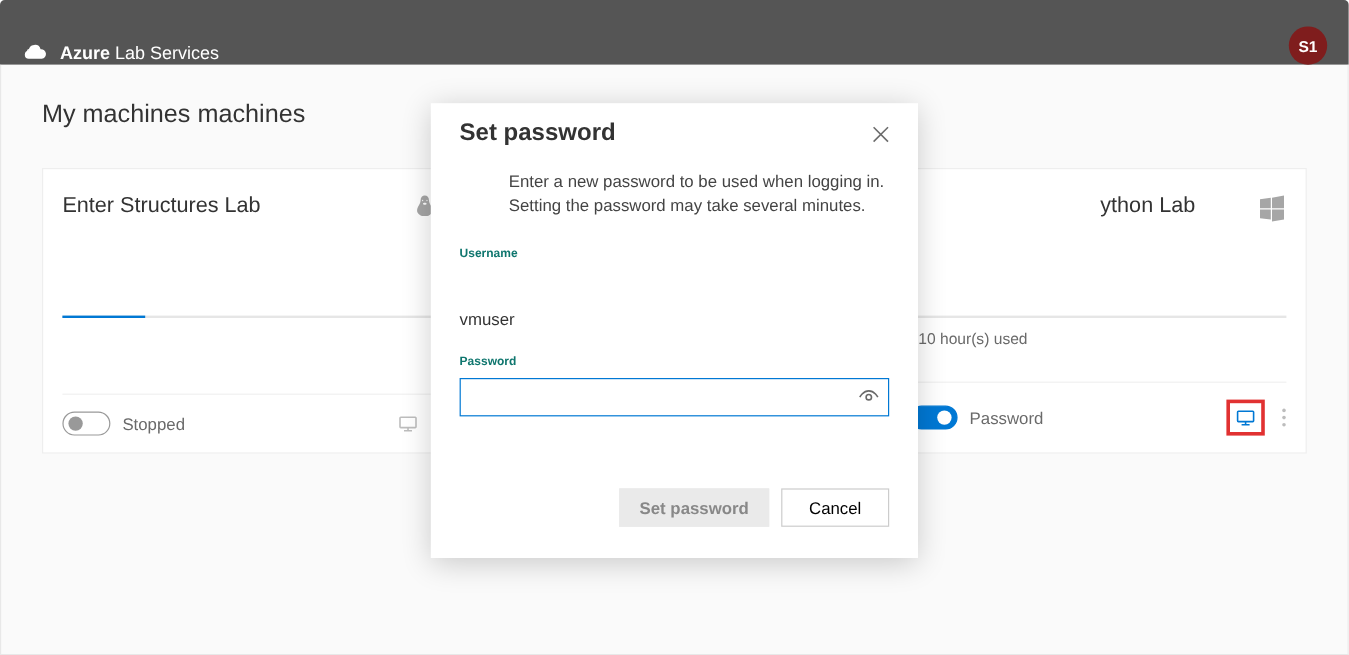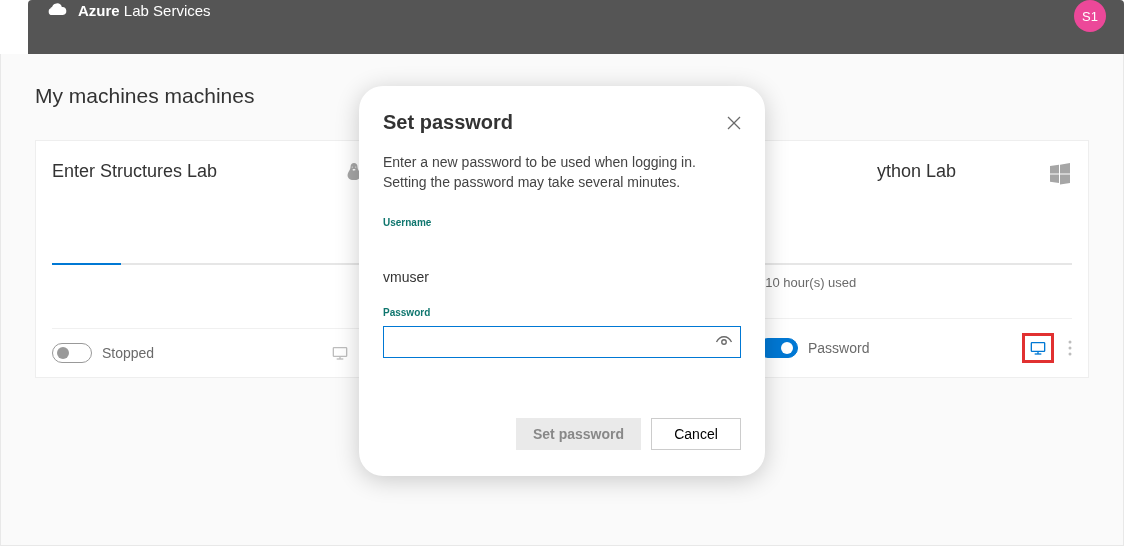--- a/index.html
+++ b/index.html
@@ -7,26 +7,25 @@
       background: #ffffff;
       width: 1124px;
       height: 546px;
       overflow: hidden;
       position: relative;
     }
     .header {
       background: #555555;
       height: 54px;
       display: flex;
-      align-items: flex-start;
+      align-items: flex-end;
       justify-content: space-between;
       padding: 0 18px;
       border-top-left-radius: 4px;
       border-top-right-radius: 4px;
-      margin-left: 28px;
     }
     .header-left {
       display: flex;
       align-items: center;
       gap: 10px;
     }
     .brand-logo {
       width: 22px;
       height: 20px;
       display: flex;
@@ -35,26 +34,27 @@
     .brand-text {
       color: #fff;
       font-size: 15px;
       font-weight: 400;
     }
     .brand-text strong { font-weight: 600; }
     .avatar {
       width: 32px;
       height: 32px;
       border-radius: 50%;
-      background: #ec4899;
+      background: #7f1d1d;
       color: #fff;
       font-size: 13px;
       display: flex;
       align-items: center;
       justify-content: center;
+      font-weight: bold;
     }
     .content {
       background: #fafafa;
       padding: 30px 34px;
       height: calc(100% - 54px);
       border: 1px solid #e8e8e8;
       border-top: none;
     }
     .page-title {
       font-size: 21px;
@@ -176,23 +176,22 @@
     }
     
     .modal {
       position: absolute;
       top: 86px;
       left: 50%;
       transform: translateX(-50%);
       width: 406px;
       background: #fff;
       box-shadow: 0 4px 24px rgba(0,0,0,0.2);
-      padding: 25px 24px 26px 24px;
+      padding: 14px 24px 26px 24px;
       z-index: 100;
-      border-radius: 24px;
     }
     .modal-header {
       display: flex;
       justify-content: space-between;
       align-items: center;
       margin-bottom: 18px;
     }
     .modal-title {
       font-size: 20px;
       font-weight: 600;
@@ -202,20 +201,21 @@
       color: #6a6a6a;
       width: 14px;
       height: 14px;
       cursor: pointer;
     }
     .modal-description {
       font-size: 14px;
       color: #444;
       line-height: 1.45;
       margin-bottom: 24px;
+      margin-left: 41px;
     }
     .form-label {
       font-size: 10px;
       font-weight: 600;
       color: #0f766e;
       margin-bottom: 6px;
     }
     .form-value {
       font-size: 14px;
       color: #333;
@@ -330,21 +330,21 @@
                 <circle cx="2" cy="14" r="1.5"></circle>
               </svg>
           </span>
         </div>
       </div>
     </div>
 
     <div class="card right">
       <div class="card-header">
         <div style="flex:1"></div>
-        <div style="display:flex;align-items:flex-start;gap:92px">
+        <div style="display:flex;align-items:flex-start;gap:52px">
           <div class="card-title">ython Lab</div>
           <span class="os-icon">
             <svg viewBox="0 0 24 24" fill="currentColor">
                 <path d="M2 5l9-1.2v8.7H2V5zm10-1.3L22 2v10.5H12V3.7zM2 13.5h9V22l-9-1.2v-7.3zm10 0h10V22l-10 1.5v-10z"></path>
               </svg>
           </span>
         </div>
       </div>
       <div class="card-body">
         <div class="progress-area">

